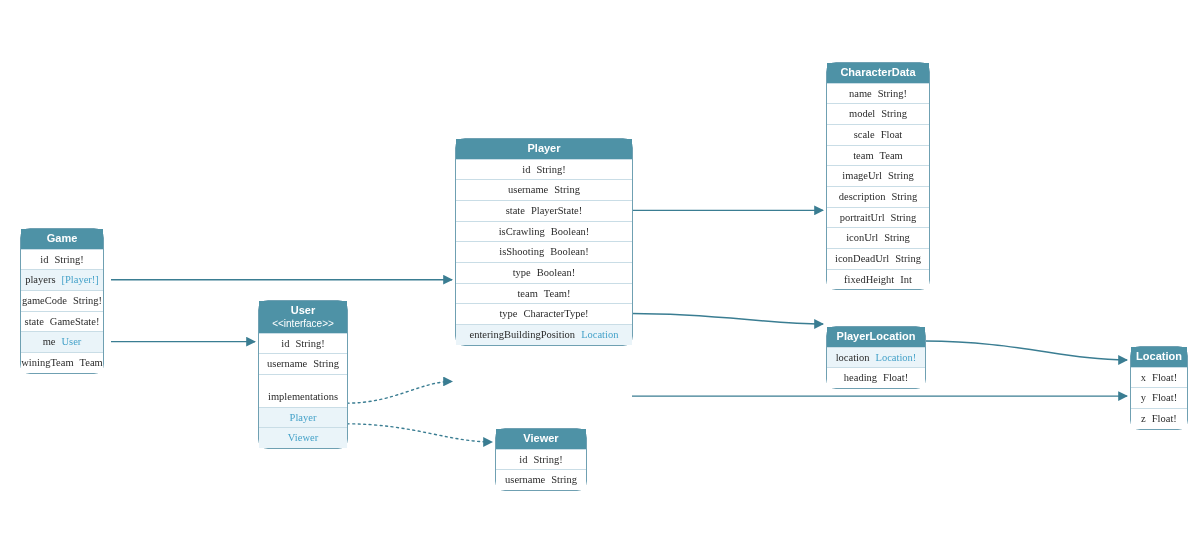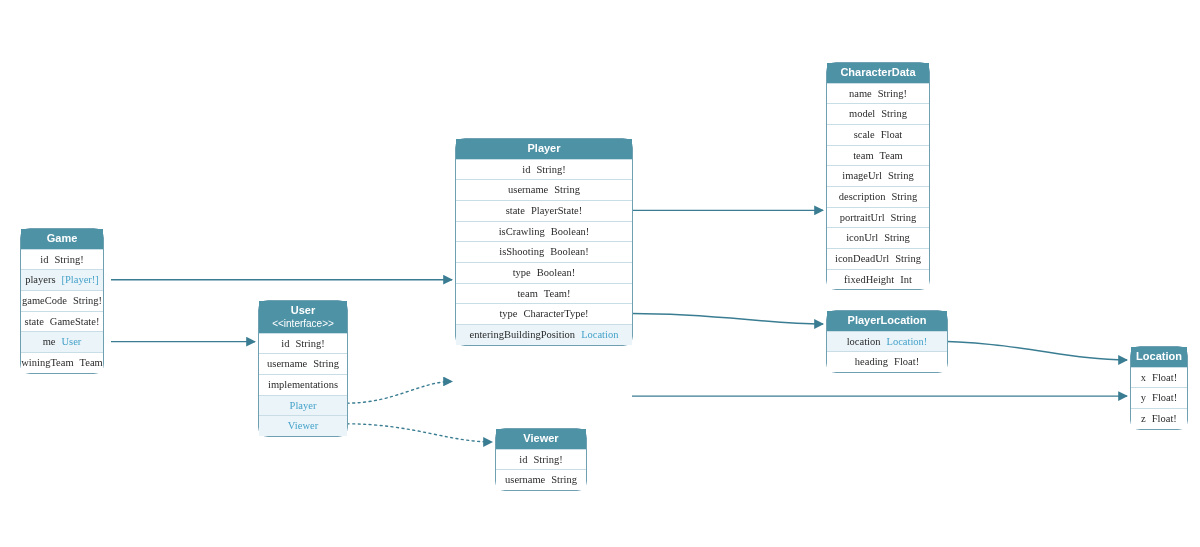--- a/index.html
+++ b/index.html
@@ -41,28 +41,28 @@
   .node-subtitle{font-size:10px;font-weight:400;line-height:1.2;}
   .row{
     display:flex;justify-content:center;align-items:center;gap:6px;
     padding:3px 4px;border-top:1px solid var(--c-rowborder);
     line-height:1.3;white-space:nowrap;background:#ffffff;overflow:hidden;font-family:Liberation Serif, serif;
   }
   .row.hl{background:var(--c-rowhl);}
   .fname{color:var(--c-text);}
   .ftype{color:var(--c-text);}
   .link{color:var(--c-link);}
-  .row.section .fname{color:var(--c-text);}
+  .row.section .fname{color:var(--c-text);margin-top:12px;}
   
   .node-game{left:0;top:228px;width:84px;margin-left:20px;}
   .node-user{left:258px;top:300px;width:90px;}
   .node-player{left:455px;top:138px;width:178px;}
   .node-viewer{left:495px;top:428px;width:92px;}
   .node-characterData{left:826px;top:62px;width:104px;}
-  .node-playerLocation{left:826px;top:310px;width:122px;}
+  .node-playerLocation{left:826px;top:326px;width:100px;}
   .node-location{left:1130px;top:346px;width:58px;}
 </style>
 </head>
 <body>
 
 <div id="canvas">
   <svg id="edges" width="1200" height="547" viewBox="0 0 1200 547">
     <defs>
       <marker id="arrow" viewBox="0 0 10 10" refX="9" refY="5" markerWidth="7" markerHeight="7" orient="auto">
         <path d="M0,0 L10,5 L0,10 z" fill="#3a7d92"></path>

